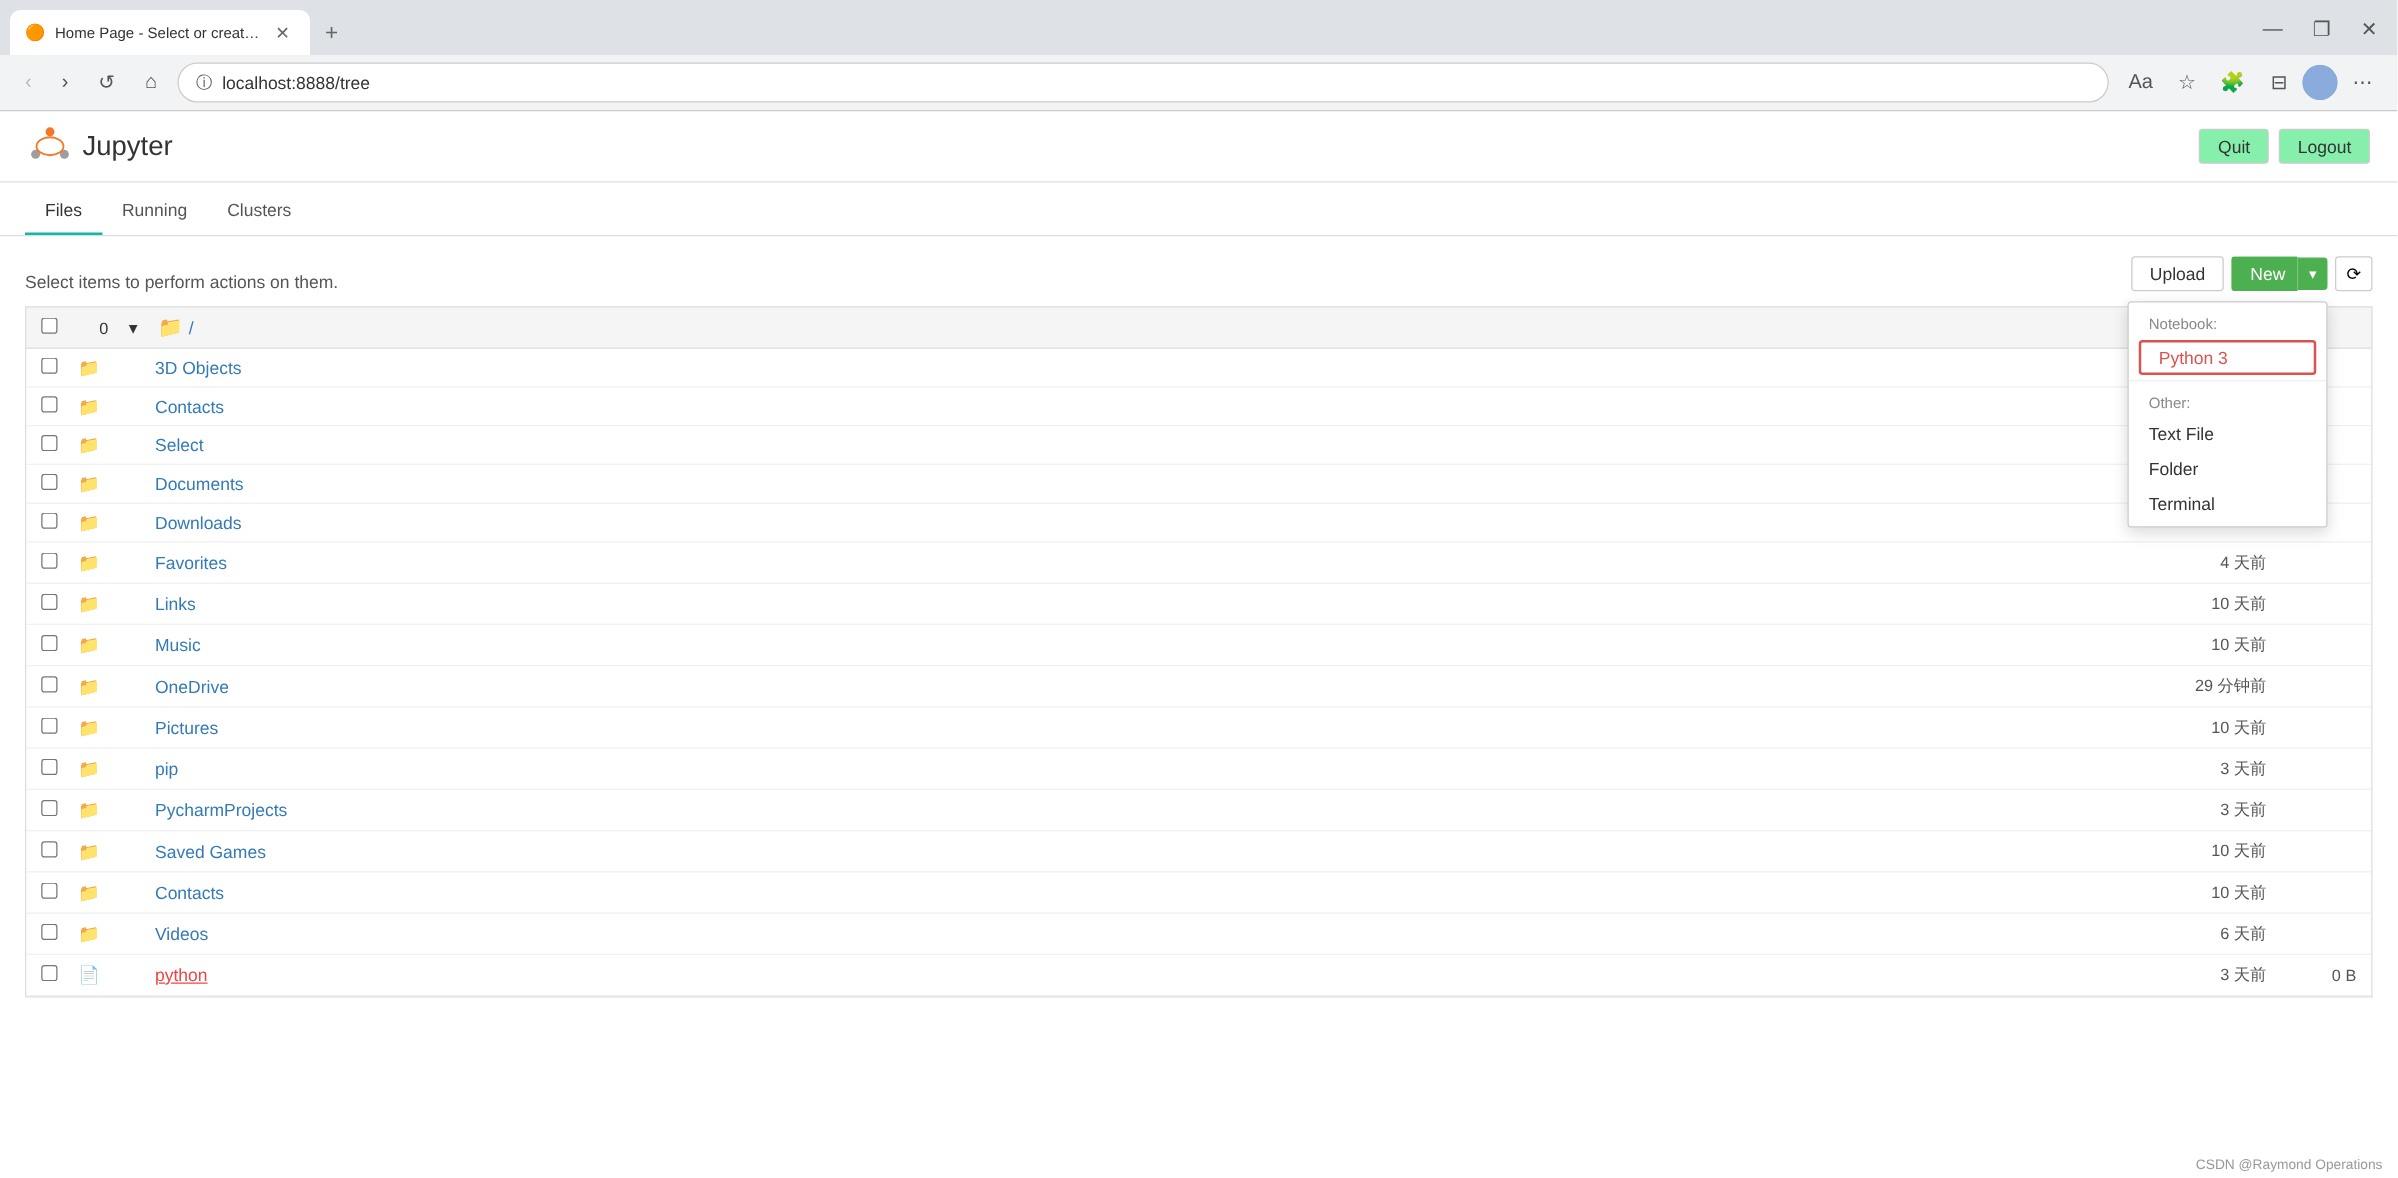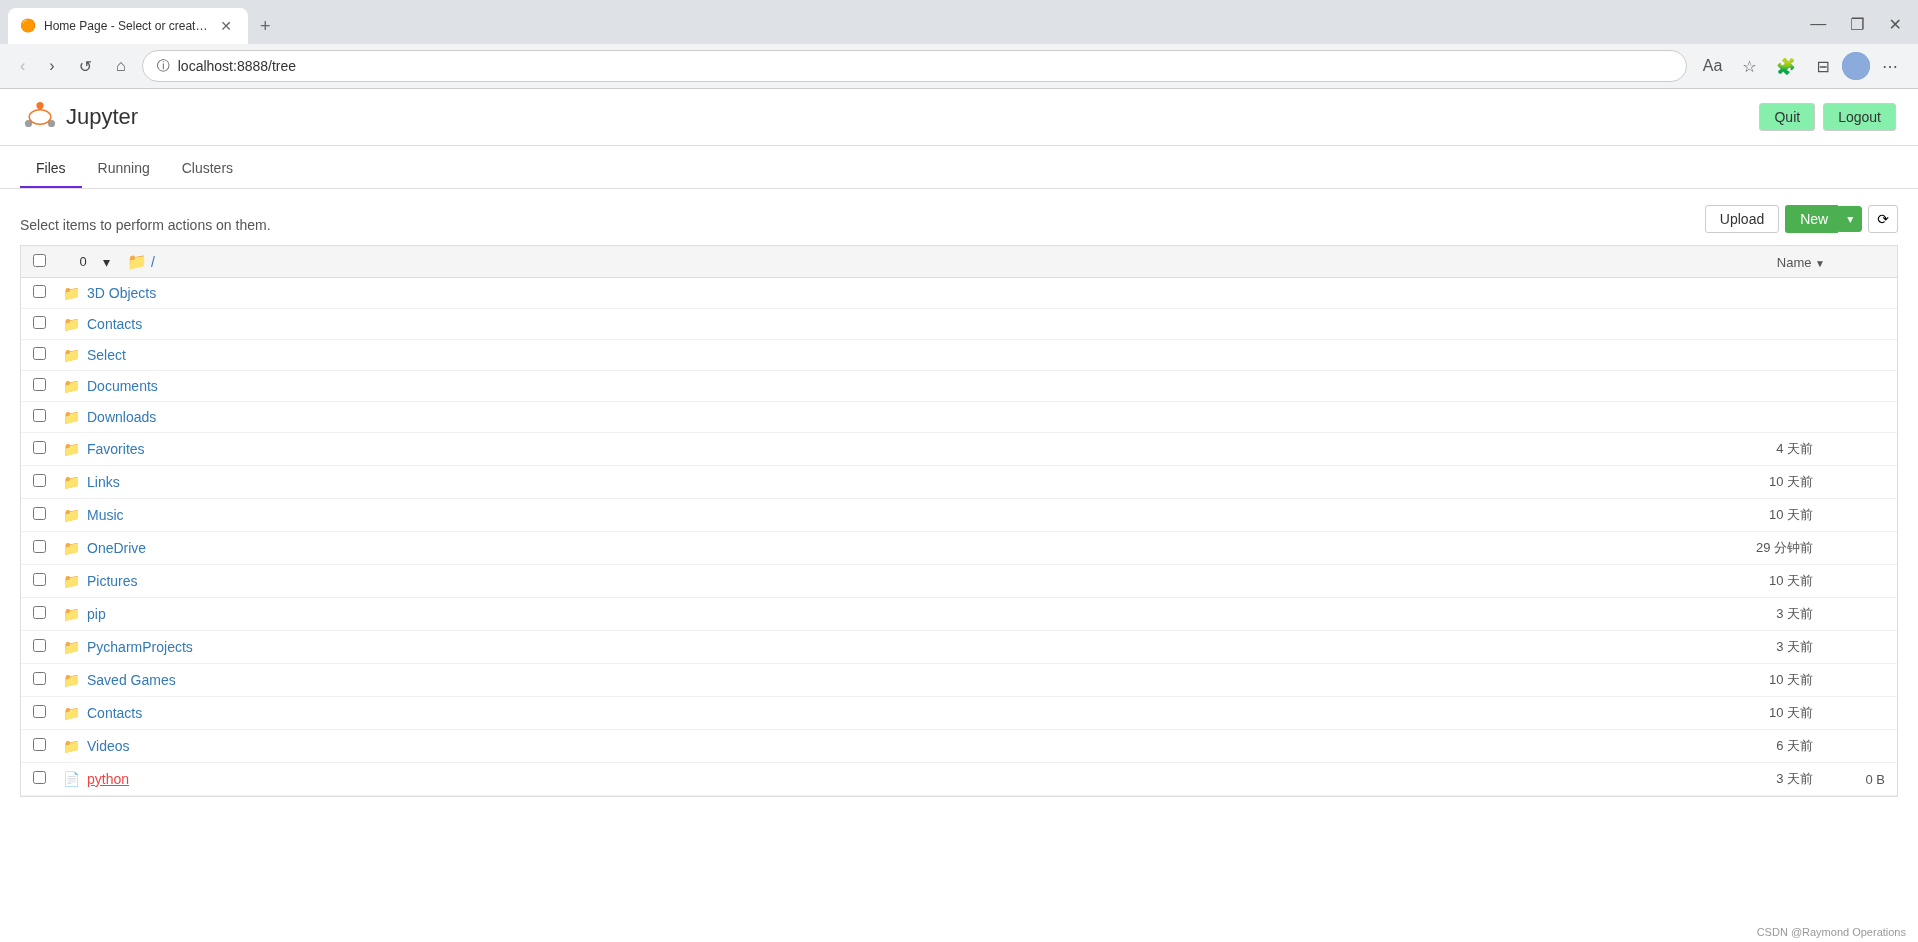--- a/index.html
+++ b/index.html
@@ -30,40 +30,40 @@
     
     .jupyter-header { display: flex; align-items: center; justify-content: space-between; padding: 10px 22px; border-bottom: 1px solid #e0e0e0; }
     .jupyter-logo { display: flex; align-items: center; gap: 8px; font-size: 22px; color: #333; font-weight: 300; }
     .jupyter-logo-icon { width: 36px; height: 36px; }
     .jupyter-header-btns { display: flex; gap: 8px; }
     .jupyter-header-btn { padding: 5px 14px; border: 1px solid #ccc; background: #86efac; cursor: pointer; border-radius: 3px; font-size: 14px; color: #333; }
 
     
     .jupyter-tabs { display: flex; border-bottom: 1px solid #ddd; padding: 0 20px; margin-top: 4px; }
     .jupyter-tab { padding: 10px 16px; cursor: pointer; border-bottom: 2px solid transparent; font-size: 14px; color: #555; }
-    .jupyter-tab.active { border-bottom: 2px solid #6d28d9; color: #333; font-weight: 500; }
+    .jupyter-tab.active { border-bottom: 2px solid #14b8a6; color: #333; font-weight: 500; }
 
     
     .file-browser { padding: 16px 20px; position: relative; }
     .toolbar { display: flex; align-items: flex-end; justify-content: space-between; margin-bottom: 12px; }
     .toolbar-left { font-size: 14px; color: #555; }
     .toolbar-right { display: flex; gap: 6px; align-items: center; }
     .upload-btn { padding: 5px 14px; border: 1px solid #ccc; background: #fff; cursor: pointer; border-radius: 3px; font-size: 14px; color: #333; }
     .new-btn { display: flex; align-items: center; gap: 0; }
     .new-btn-main { padding: 5px 10px 5px 14px; border: 1px solid #4CAF50; background: #4CAF50; cursor: pointer; border-radius: 3px 0 0 3px; font-size: 14px; color: #fff; border-right: none; }
     .new-btn-dropdown { padding: 5px 8px; border: 1px solid #4CAF50; background: #4CAF50; cursor: pointer; border-radius: 0 3px 3px 0; font-size: 12px; color: #fff; }
     .refresh-btn { padding: 5px 8px; border: 1px solid #ccc; background: #fff; cursor: pointer; border-radius: 3px; font-size: 14px; }
     .fl-check { width: 30px; }
     .fl-num { width: 40px; text-align: center; font-size: 13px; }
     .fl-dropdown { width: 24px; }
 
     .file-row { display: flex; align-items: center; padding: 7px 12px; border-bottom: 1px solid #f0f0f0; }
     .file-row .fl-check { width: 30px; }
     .file-row .fl-icon { width: 24px; color: #888; font-size: 14px; }
-    .file-row .fl-name { flex: 1; color: #337ab7; cursor: pointer; font-size: 14px; text-decoration: none; }
+    .file-row .fl-name { flex: 1; color: #337ab7; cursor: pointer; font-size: 14px; text-decoration: none; margin-left: 37px; }
     .file-row .fl-name.file-link { color: #ef4444; text-decoration: underline; }
     .file-row .fl-date { min-width: 120px; text-align: right; font-size: 13px; color: #555; }
     .file-row .fl-size { min-width: 60px; text-align: right; font-size: 13px; color: #555; margin-left: 12px; }
     .file-border { border: 1px solid #ddd; border-top: none; }
 
     
     .dropdown-menu { position: absolute; right: 56px; top: 52px; background: #fff; border: 1px solid #ccc; border-radius: 3px; box-shadow: 0 4px 12px rgba(0,0,0,0.15); z-index: 100; min-width: 160px; padding: 4px 0; }
     .dropdown-section-label { padding: 6px 16px 4px; font-size: 12px; color: #888; font-style: normal; }
     .dropdown-item { padding: 6px 16px; cursor: pointer; font-size: 14px; color: #333; }
     .dropdown-item.highlighted { border: 2px solid #d9534f; padding: 4px 14px; margin: 2px 8px; border-radius: 3px; color: #d9534f; }
@@ -291,16 +291,25 @@
     <div class="file-row">
       <div class="fl-check"><input type="checkbox" style=""></div>
       <div class="fl-icon" style="color: #888;">📄</div>
       <a class="fl-name file-link">python</a>
       <div class="fl-date">3 天前</div>
       <div class="fl-size">0 B</div>
     </div>
 
   </div>
 
+  <div class="dropdown-menu">
+    <div class="dropdown-section-label">Notebook:</div>
+    <div class="dropdown-item highlighted">Python 3</div>
+    <div class="dropdown-divider"></div>
+    <div class="dropdown-section-label">Other:</div>
+    <div class="dropdown-item">Text File</div>
+    <div class="dropdown-item">Folder</div>
+    <div class="dropdown-item">Terminal</div>
+  </div>
 
 </div>
 
 <div class="footer-note">CSDN @Raymond Operations</div>
 
 </body></html>

